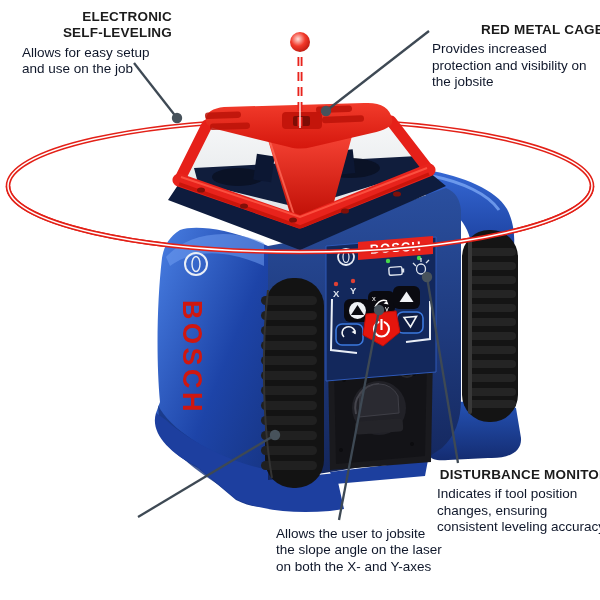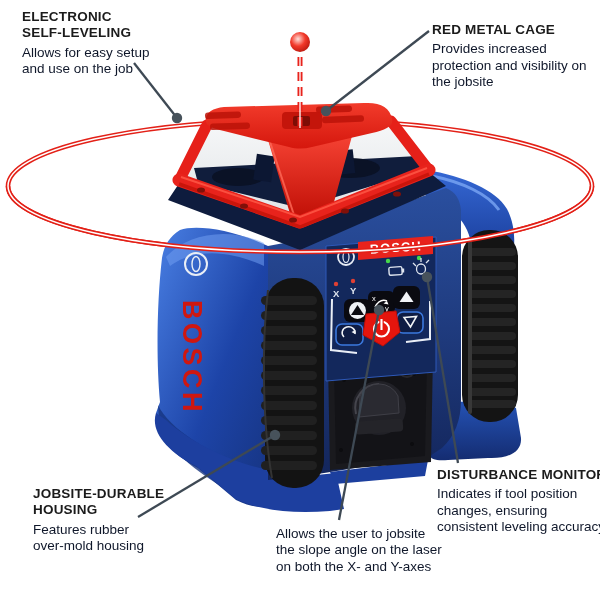--- a/index.html
+++ b/index.html
@@ -4,21 +4,21 @@
 <style>
   html,body{margin:0;padding:0;background:#fff;}
   #stage{
     position:relative;width:600px;height:600px;background:#ffffff;
     font-family:"Liberation Sans",sans-serif;overflow:hidden;
   }
   #art{position:absolute;left:0;top:0;}
   .callout{position:absolute;z-index:5;}
   .callout h3{
     margin:0 0 3px 0;font-size:13.5px;font-weight:bold;color:#1b1b1b;
-    line-height:1.22;letter-spacing:.2px;white-space:pre-line;
+    line-height:1.22;letter-spacing:.2px;white-space:pre-line;text-align:right;
   }
   .callout p{
     margin:0;font-size:13.5px;color:#0f172a;line-height:1.22;white-space:pre-line;
   }
 </style>
 </head>
 <body>
 
 <div id="stage">
 
@@ -278,26 +278,20 @@
 and use on the job</p>
   </div>
 
   <div class="callout" style="left:432px;top:22px;width:172px;">
     <h3>RED METAL CAGE</h3>
     <p>Provides increased
 protection and visibility on
 the jobsite</p>
   </div>
 
-  <div class="callout" style="left:33px;top:486px;width:160px;">
-    <h3>JOBSITE-DURABLE
-HOUSING</h3>
-    <p>Features rubber
-over-mold housing</p>
-  </div>
 
   <div class="callout" style="left:276px;top:526px;width:230px;">
     <p>Allows the user to jobsite
 the slope angle on the laser
 on both the X- and Y-axes</p>
   </div>
 
   <div class="callout" style="left:437px;top:467px;width:172px;">
     <h3>DISTURBANCE MONITOR</h3>
     <p>Indicates if tool position

